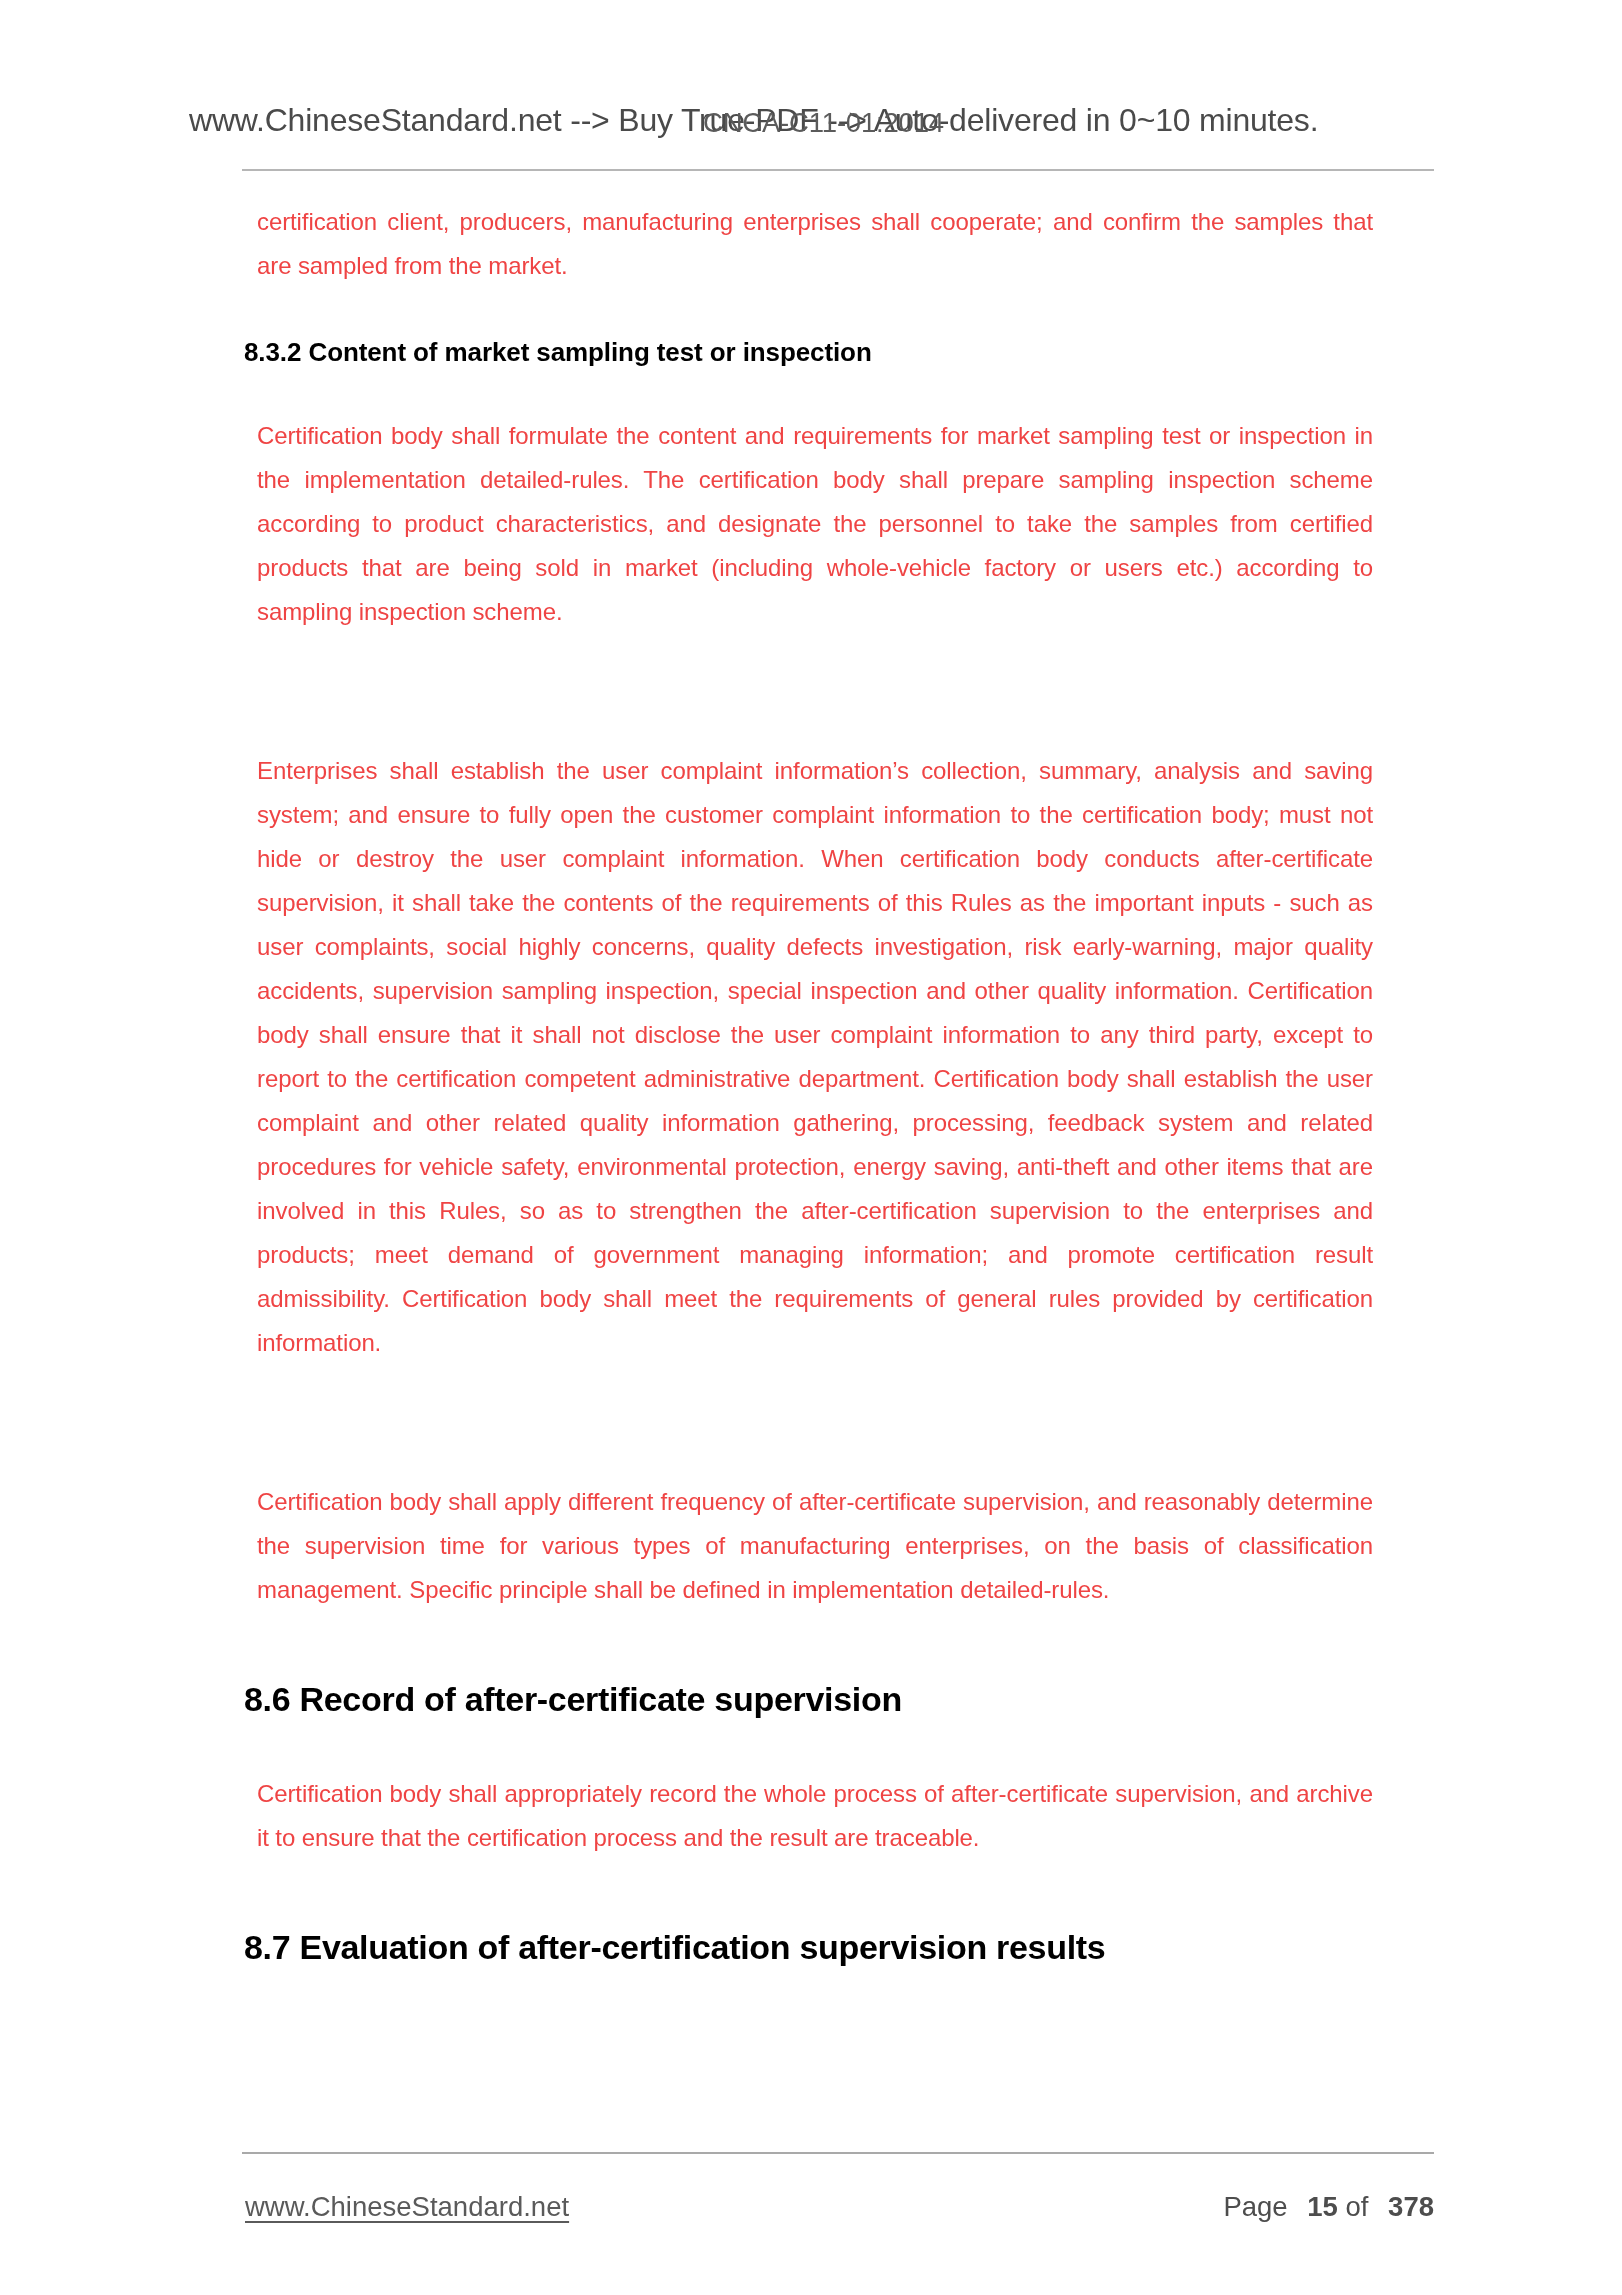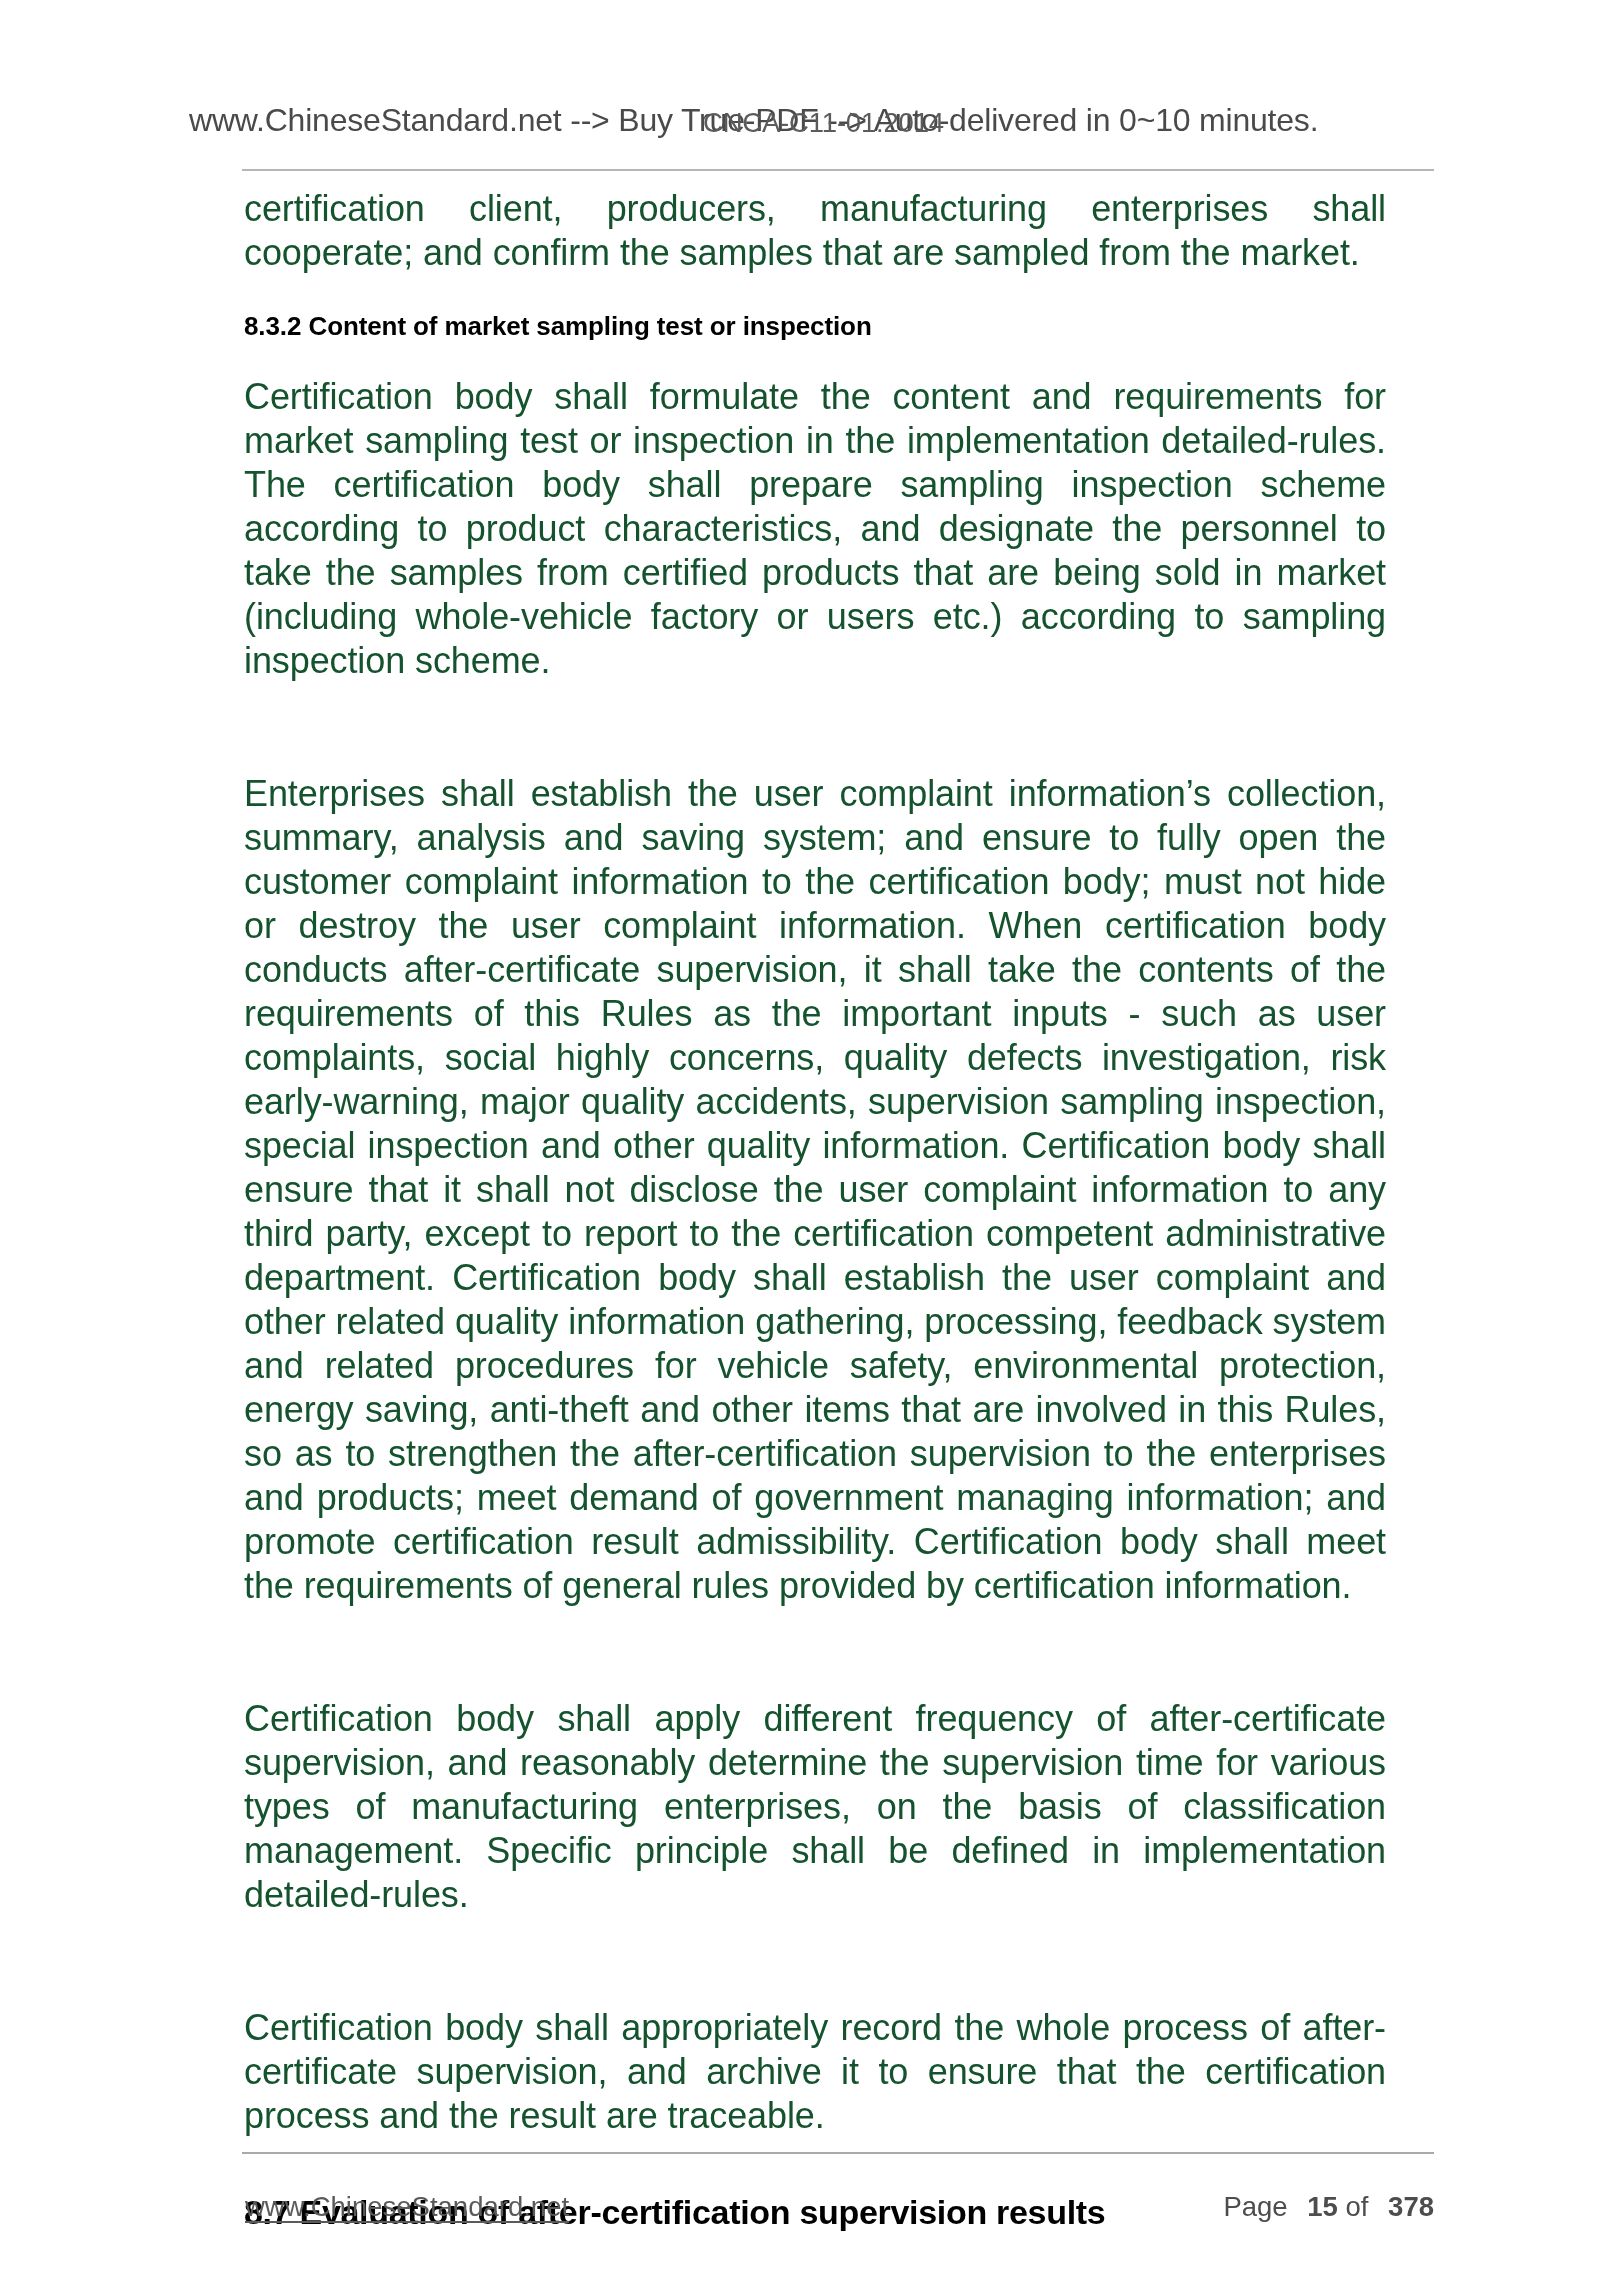--- a/index.html
+++ b/index.html
@@ -65,26 +65,26 @@
 
   
   .content {
     position: absolute;
     left: 244px;
     top: 187px;
     width: 1142px;
   }
 
   p.body-text {
-    margin: 0;
-    font-size: 36px;
+    margin: 13px;
+    font-size: 24px;
     line-height: 44px;
     text-align: justify;
     text-justify: inter-word;
-    color: #14532d;
+    color: #ef4444;
     letter-spacing: -0.1px;
   }
 
   h3.sub-heading {
     margin: 0;
     font-size: 26px;
     line-height: 37px;
     font-weight: bold;
     color: #000000;
     text-align: left;
@@ -179,20 +179,21 @@
 
     <div class="gap-before-sect"></div>
 
 
     <div class="gap-after-sect"></div>
 
     <p class="body-text">Certification body shall apply different frequency of after-certificate supervision, and reasonably determine the supervision time for various types of manufacturing enterprises, on the basis of classification management. Specific principle shall be defined in implementation detailed-rules.</p>
 
     <div class="gap-before-sect"></div>
 
+    <h2 class="section-heading">8.6 Record of after-certificate supervision</h2>
 
     <div class="gap-after-sect"></div>
 
     <p class="body-text">Certification body shall appropriately record the whole process of after-certificate supervision, and archive it to ensure that the certification process and the result are traceable.</p>
 
     <div class="gap-before-sect"></div>
 
     <h2 class="section-heading">8.7 Evaluation of after-certification supervision results</h2>
 
     <div class="gap-after-sect"></div>

